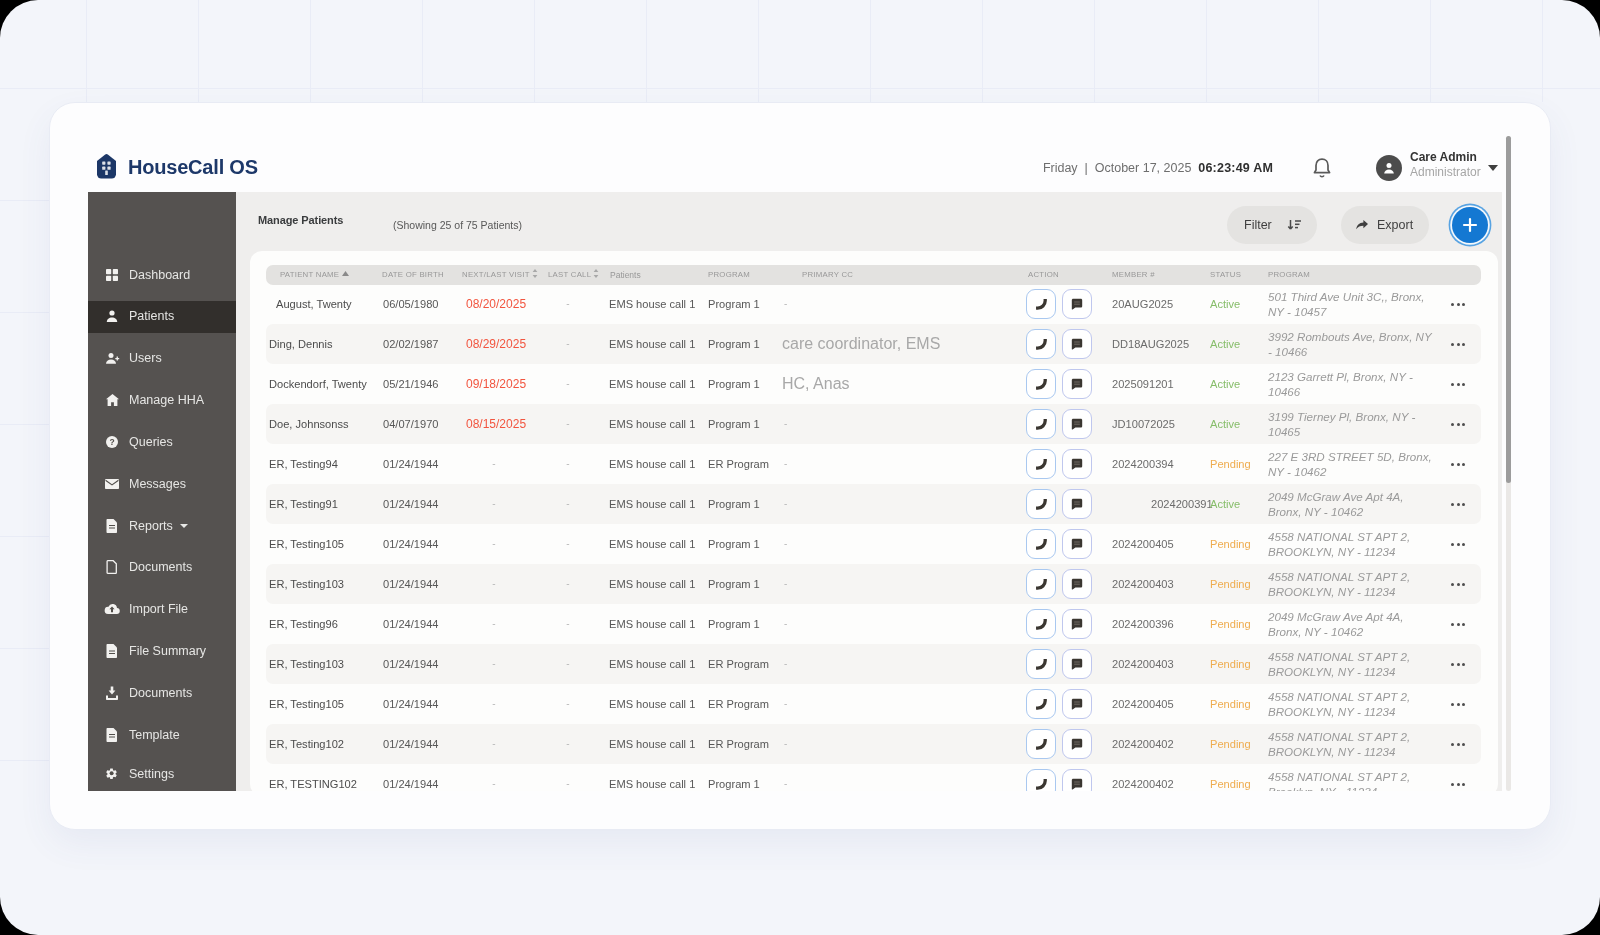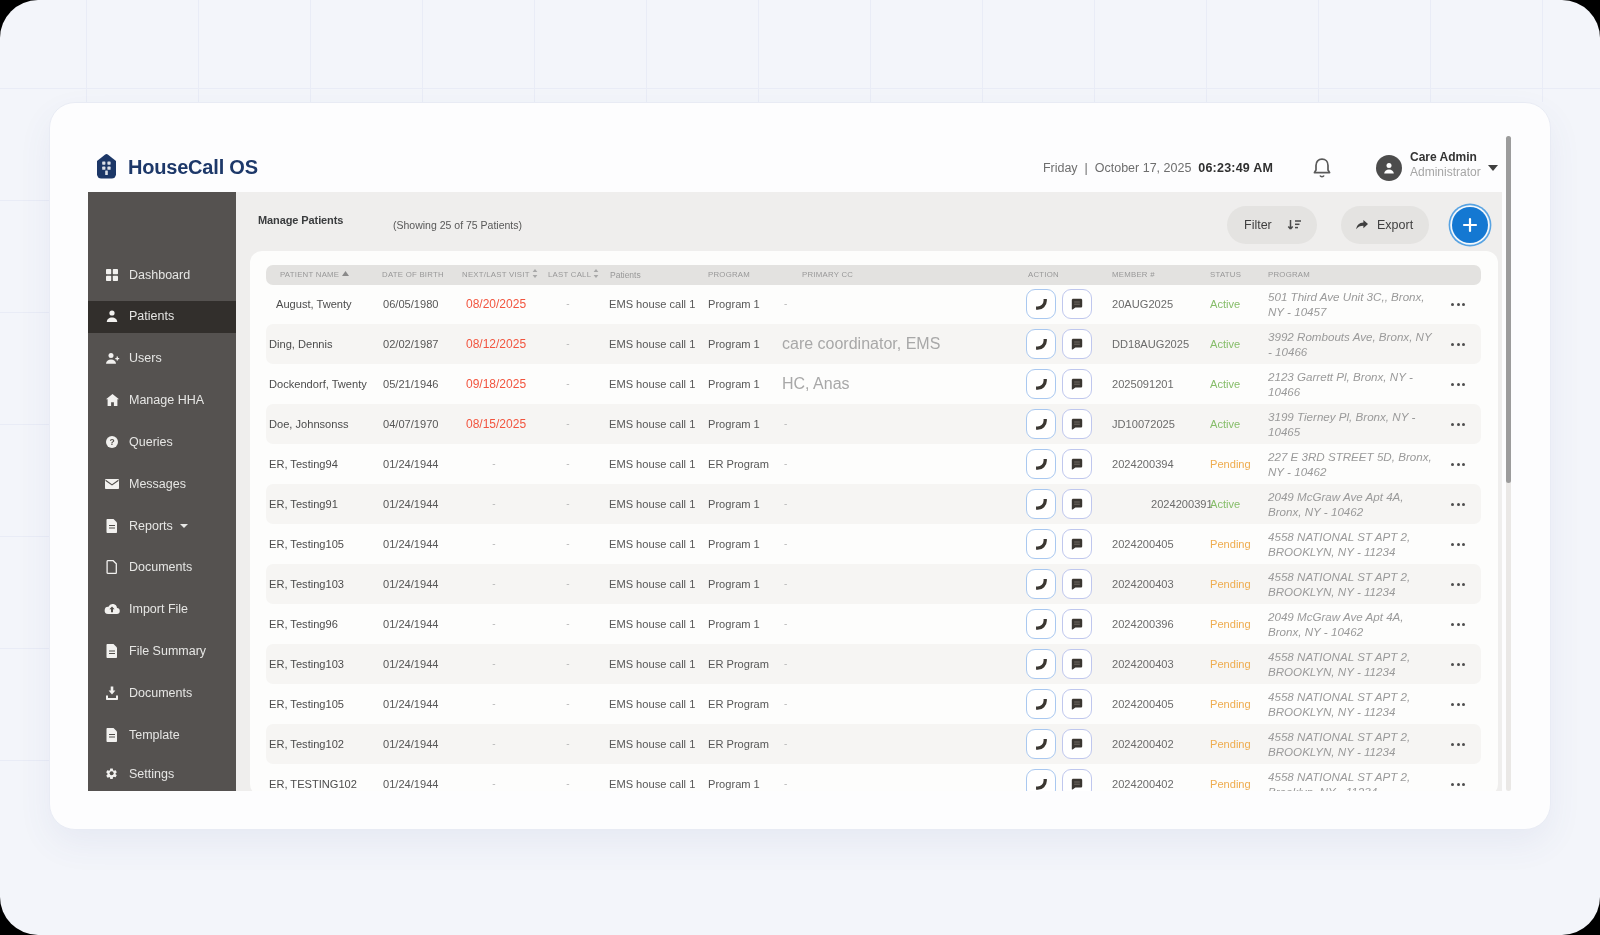--- a/index.html
+++ b/index.html
@@ -282,21 +282,21 @@
         <div class="addr" style="left:1002px">501 Third Ave Unit 3C,, Bronx,<br>NY - 10457</div>
         <div class="dots" style="left:1185px">
           <i></i>
           <i></i>
           <i></i>
         </div>
       </div>
       <div class="row even" style="top:132px">
         <div class="c name" style="left:3px">Ding, Dennis</div>
         <div class="c" style="left:117px">02/02/1987</div>
-        <div class="c red" style="left:200px">08/12/2025</div>
+        <div class="c red" style="left:200px">08/29/2025</div>
         <div class="c dash" style="left:287px;width:30px;text-align:center">-</div>
         <div class="c" style="left:343px">EMS house call 1</div>
         <div class="c" style="left:442px">Program 1</div>
         <div class="c ccg" style="left:516px">care coordinator, EMS</div>
         <div class="abtn b1" style="left:760px">
           <svg width="14" height="14" viewBox="0 0 14 14">
             <path d="M3.7 11.2 A 7.6 7.6 0 0 0 11.2 3.7" fill="none" stroke="#3a3631" stroke-width="3.3" stroke-linecap="square"></path>
           </svg>
         </div>
         <div class="abtn b2" style="left:796px">

